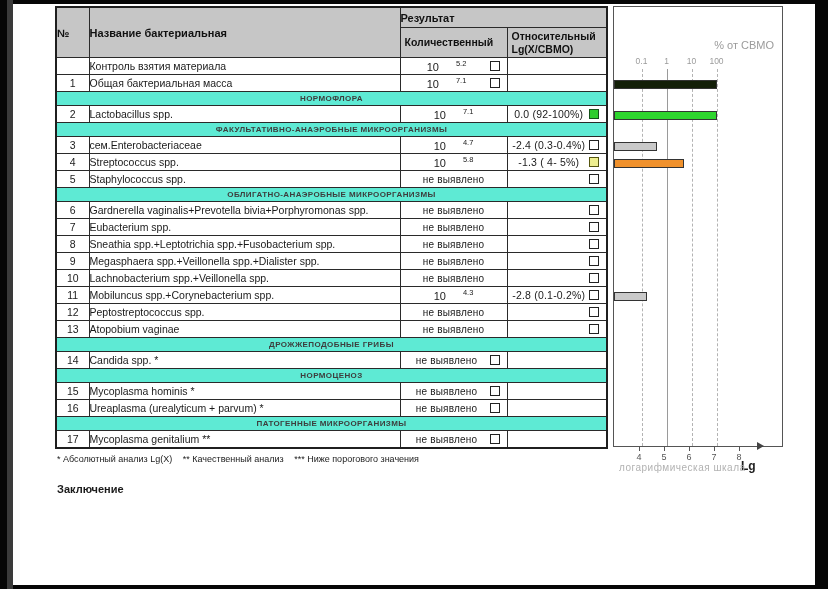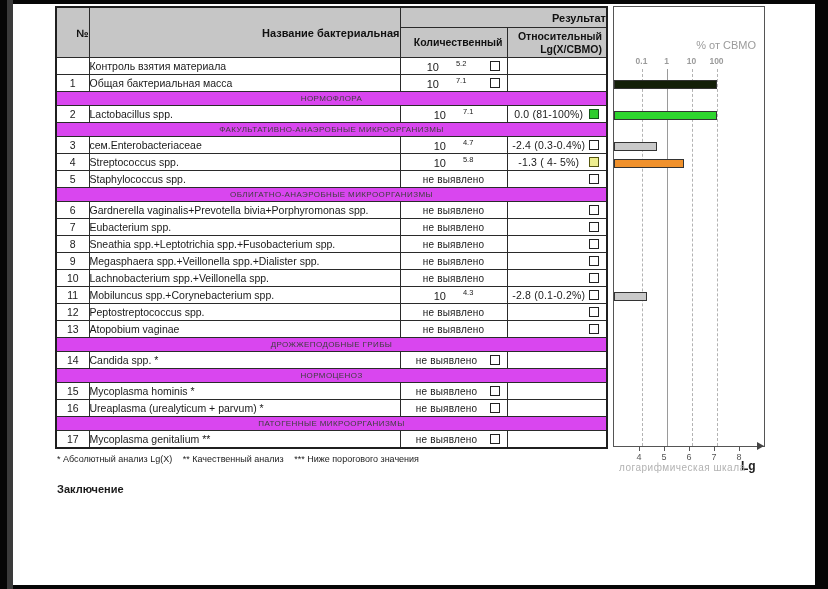--- a/index.html
+++ b/index.html
@@ -8,28 +8,28 @@
     font-family:"Liberation Sans", sans-serif;color:#1a1a1a;
   }
   #left-strip{position:absolute;left:7px;top:0;width:6px;height:589px;background:#3a3a3a;}
   #page{
     position:absolute;left:13px;top:4px;width:802px;height:581px;background:#ffffff;
   }
   
   .table-wrap{position:absolute;left:42px;top:2px;width:551px;}
   table.results{border-collapse:collapse;width:551px;table-layout:fixed;border:2px solid #1f1f1f;}
   table.results th, table.results td{border:1px solid #2a2a2a;padding:0;overflow:hidden;}
-  thead th{background:#c6c6c6;font-size:11px;font-weight:bold;text-align:right;color:#111;}
+  thead th{background:#c6c6c6;font-size:11px;font-weight:bold;text-align:left;color:#111;}
   tr.hdr1 th{height:19px;}
   tr.hdr2 th{height:29px;font-size:10.5px;line-height:1.15;padding:0 4px;}
   tbody tr.data-row{height:17px;}
   tbody tr.section-row{height:14px;}
   tr.section-row td{
-    background:#d946ef;text-align:center;font-size:8px;color:#3d3d3d;
-    letter-spacing:.4px;font-weight:normal;
+    background:#5eead4;text-align:center;font-size:8px;color:#3d3d3d;
+    letter-spacing:.4px;font-weight:bold;
   }
   td.c-num{text-align:center;font-size:10.5px;}
   td.c-name{font-size:10.5px;padding-left:6px;white-space:nowrap;}
   td.c-quant,td.c-rel{position:relative;text-align:center;font-size:11px;}
   td.c-quant .nd,td.c-rel .reltext{font-size:10px;letter-spacing:.2px;}
   td.c-quant.has-cb .qcontent{display:inline-block;padding-right:14px;}
   td.c-rel.has-cb .reltext{display:inline-block;padding-right:16px;font-size:10.5px;}
   .qval sup{font-size:7.5px;margin-left:17px;}
   .cb{
     position:absolute;right:7px;top:50%;transform:translateY(-50%);
@@ -38,25 +38,25 @@
   .cb-green{background:#2ecc2e;border-color:#14521a;}
   .cb-yellow{background:#efef8f;border-color:#55550f;}
   
   .footnote{position:absolute;left:44px;top:450px;font-size:9px;color:#222;}
   .footnote span{margin-right:8px;}
   .conclusion-label{position:absolute;left:44px;top:479px;font-size:11px;font-weight:bold;}
   .conclusion-text{position:absolute;left:44px;top:496px;font-size:11.5px;letter-spacing:.6px;}
   
   .chart-wrap{position:absolute;left:600px;top:2px;width:152px;height:530px;}
   .plot{
-    position:absolute;left:0;top:0;width:152px;height:441px;
+    position:absolute;left:0;top:0;width:170px;height:441px;
     border:1px solid #555;background:#fff;box-sizing:border-box;
   }
   .chart-title{position:absolute;top:32px;right:8px;font-size:11px;color:#9b9b9b;}
-  .pct-label{position:absolute;top:49px;transform:translateX(-50%);font-size:8.5px;color:#9b9b9b;font-weight:bold;}
+  .pct-label{position:absolute;top:49px;transform:translateX(-50%);font-size:8.5px;color:#9b9b9b;}
   .grid{position:absolute;top:62px;bottom:0;width:0;border-left:1px dashed #b3b3b3;}
   .grid.solid{border-left:1px solid #9a9a9a;}
   .bar{position:absolute;left:0;height:9px;box-sizing:border-box;border:1px solid #333;}
   .axis-arrow{
     position:absolute;left:144px;top:436px;width:0;height:0;
     border-left:7px solid #444;border-top:4px solid transparent;border-bottom:4px solid transparent;
   }
   .lg-tick{position:absolute;top:441px;width:1px;height:4px;background:#555;}
   .lg-tick-label{position:absolute;top:446px;transform:translateX(-50%);font-size:9px;color:#555;}
   .lg-label{position:absolute;left:128px;top:453px;font-size:12px;font-weight:bold;color:#1c1c1c;}
@@ -101,21 +101,21 @@
             <td class="c-quant has-cb"><span class="qcontent"><span class="qval">10<sup>7.1</sup></span></span><span class="cb cb-empty"></span></td>
             <td class="c-rel"></td>
           </tr>
           <tr class="section-row">
             <td colspan="4">НОРМОФЛОРА</td>
           </tr>
           <tr class="data-row">
             <td class="c-num">2</td>
             <td class="c-name">Lactobacillus spp.</td>
             <td class="c-quant"><span class="qcontent"><span class="qval">10<sup>7.1</sup></span></span></td>
-            <td class="c-rel has-cb"><span class="reltext">0.0 (81-100%)</span><span class="cb cb-green"></span></td>
+            <td class="c-rel has-cb"><span class="reltext">0.0 (92-100%)</span><span class="cb cb-green"></span></td>
           </tr>
           <tr class="section-row">
             <td colspan="4">ФАКУЛЬТАТИВНО-АНАЭРОБНЫЕ МИКРООРГАНИЗМЫ</td>
           </tr>
           <tr class="data-row">
             <td class="c-num">3</td>
             <td class="c-name">сем.Enterobacteriaceae</td>
             <td class="c-quant"><span class="qcontent"><span class="qval">10<sup>4.7</sup></span></span></td>
             <td class="c-rel has-cb"><span class="reltext">-2.4 (0.3-0.4%)</span><span class="cb cb-empty"></span></td>
           </tr>

